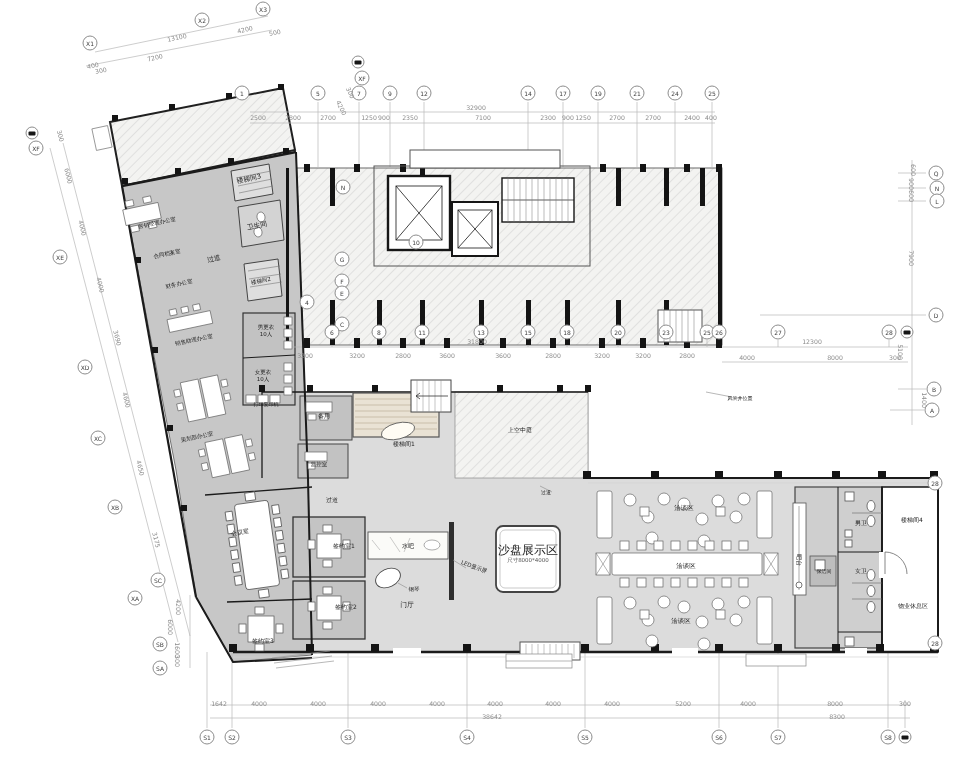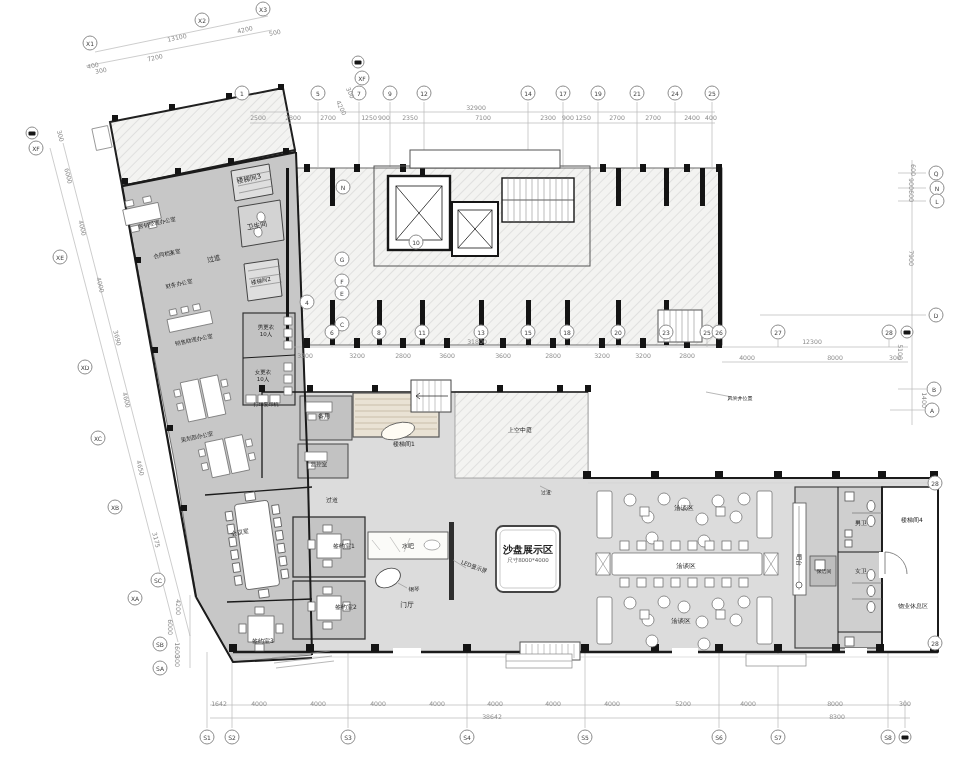--- a/index.html
+++ b/index.html
@@ -9,21 +9,21 @@
   #annot{position:absolute;left:0;top:0;width:100%;height:100%}
   .bubble{position:absolute;width:15px;height:15px;border:1px solid #8d8d8d;border-radius:50%;
           background:#fff;display:flex;align-items:center;justify-content:center;
           font-size:6px;color:#3f3f3f;transform:translate(-50%,-50%);line-height:1;box-sizing:border-box}
   .bubble.filled{width:13px;height:13px}
   .bubble.filled::after{content:"";width:7px;height:4px;background:#161616;border-radius:1px}
   .dim{position:absolute;font-size:6.2px;color:#8b8b8b;white-space:nowrap;
        transform:translate(-50%,-50%);line-height:1}
   .lbl{position:absolute;font-size:6.8px;color:#232323;white-space:pre-line;text-align:center;
        transform:translate(-50%,-50%);line-height:1.25}
-  .lbl.key{font-weight:bold;font-size:10px}
+  .lbl.key{font-weight:normal;font-size:12px}
   .lbl.sub{font-size:5.5px;color:#555}
 </style>
 </head>
 <body>
 
 <div id="plan">
 <svg width="972" height="775" viewBox="0 0 972 775">
   <defs>
     <pattern id="h" width="7" height="7" patternTransform="rotate(45)" patternUnits="userSpaceOnUse">
       <rect width="7" height="7" fill="#f3f3f1"></rect>

